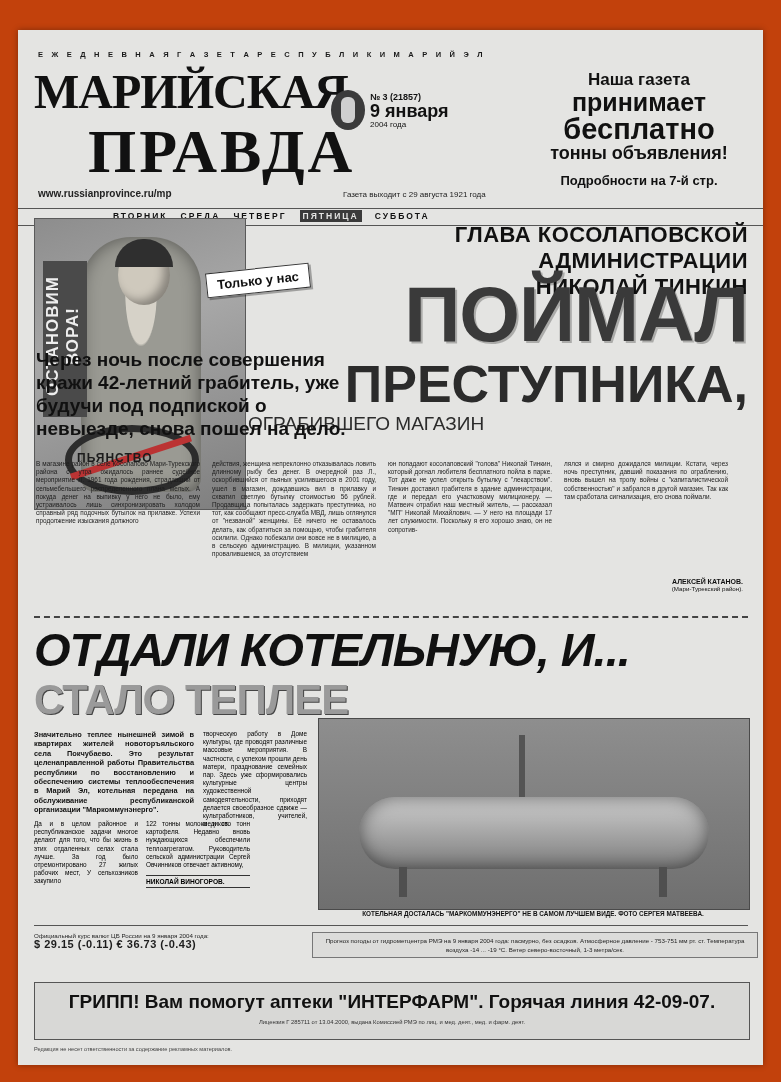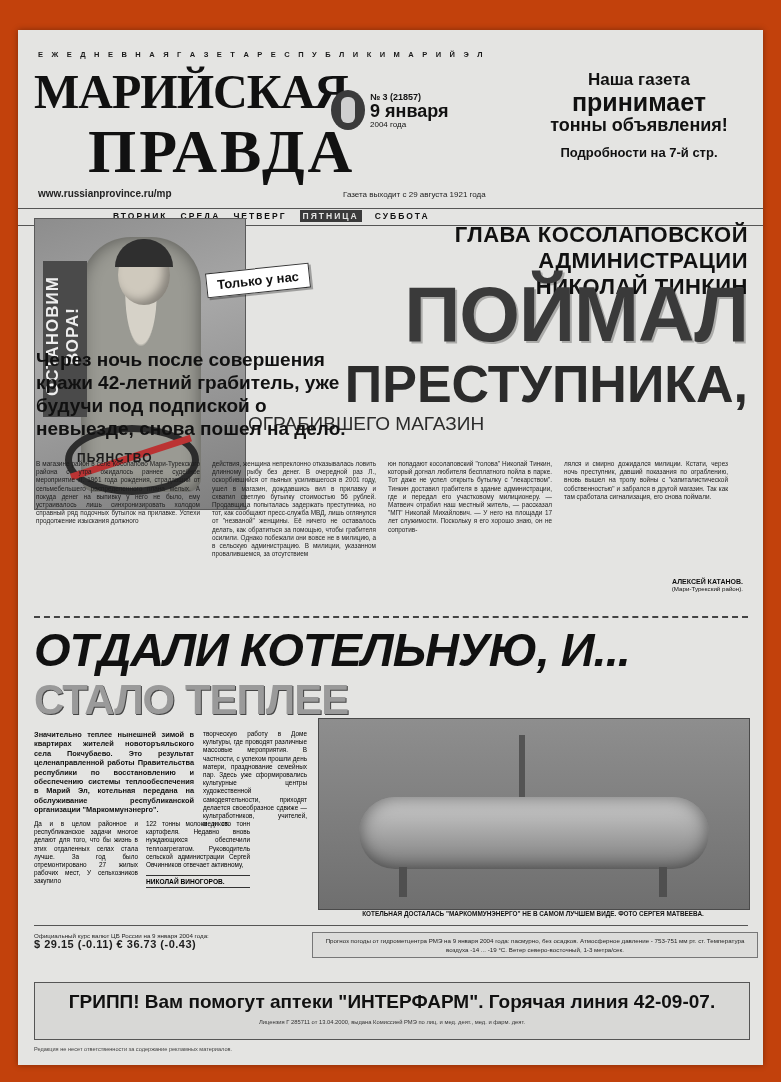--- a/index.html
+++ b/index.html
@@ -234,20 +234,21 @@
     <div class="logo2">ПРАВДА</div>
     <div class="emblem"></div>
     <div class="issue">
       <div class="num">№ 3 (21857)</div>
       <div class="date">9 января</div>
       <div class="year">2004 года</div>
     </div>
     <div class="promo">
       <div class="l1">Наша газета</div>
       <div class="l2">принимает</div>
+      <div class="l3">бесплатно</div>
       <div class="l4">тонны объявления!</div>
       <div class="l5">Подробности
 на 7-й стр.</div>
     </div>
     <div class="site">www.russianprovince.ru/mp</div>
     <div class="founded">Газета выходит с 29 августа 1921 года</div>
   </div>
   <div class="daysbar"></div>
   <div class="days">
     <span>ВТОРНИК</span>&nbsp;&nbsp;

